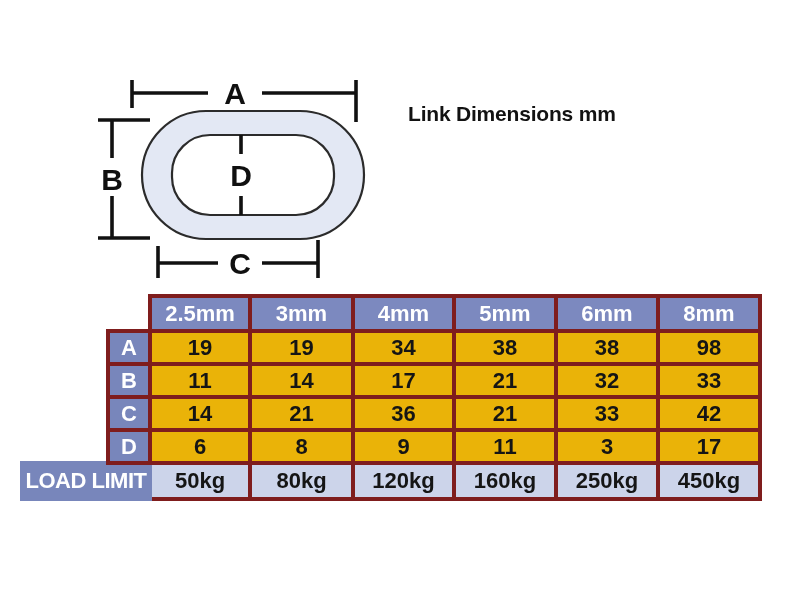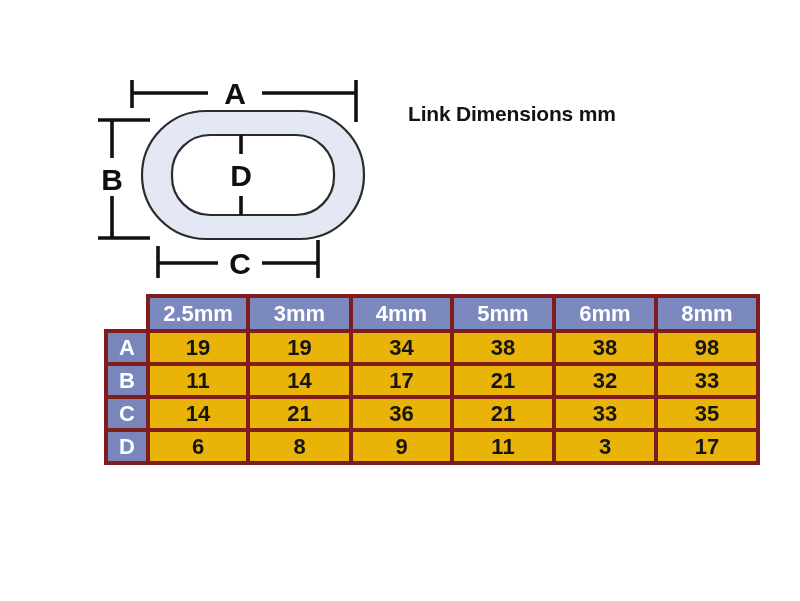--- a/index.html
+++ b/index.html
@@ -211,27 +211,36 @@
         <td class="vcell">33</td>
       </tr>
       <tr class="datarow">
         <td class="gutter"></td>
         <td class="rowlabel">C</td>
         <td class="vcell">14</td>
         <td class="vcell">21</td>
         <td class="vcell">36</td>
         <td class="vcell">21</td>
         <td class="vcell">33</td>
-        <td class="vcell">35</td>
+        <td class="vcell">42</td>
       </tr>
       <tr class="datarow">
         <td class="gutter"></td>
         <td class="rowlabel">D</td>
         <td class="vcell">6</td>
         <td class="vcell">8</td>
         <td class="vcell">9</td>
         <td class="vcell">11</td>
         <td class="vcell">3</td>
         <td class="vcell">17</td>
       </tr>
+      <tr class="loadrow">
+        <td class="loadlabel" colspan="2">LOAD LIMIT</td>
+        <td class="vcell">50kg</td>
+        <td class="vcell">80kg</td>
+        <td class="vcell">120kg</td>
+        <td class="vcell">160kg</td>
+        <td class="vcell">250kg</td>
+        <td class="vcell">450kg</td>
+      </tr>
     </tbody>
   </table>
 </div>
 
 </body></html>

